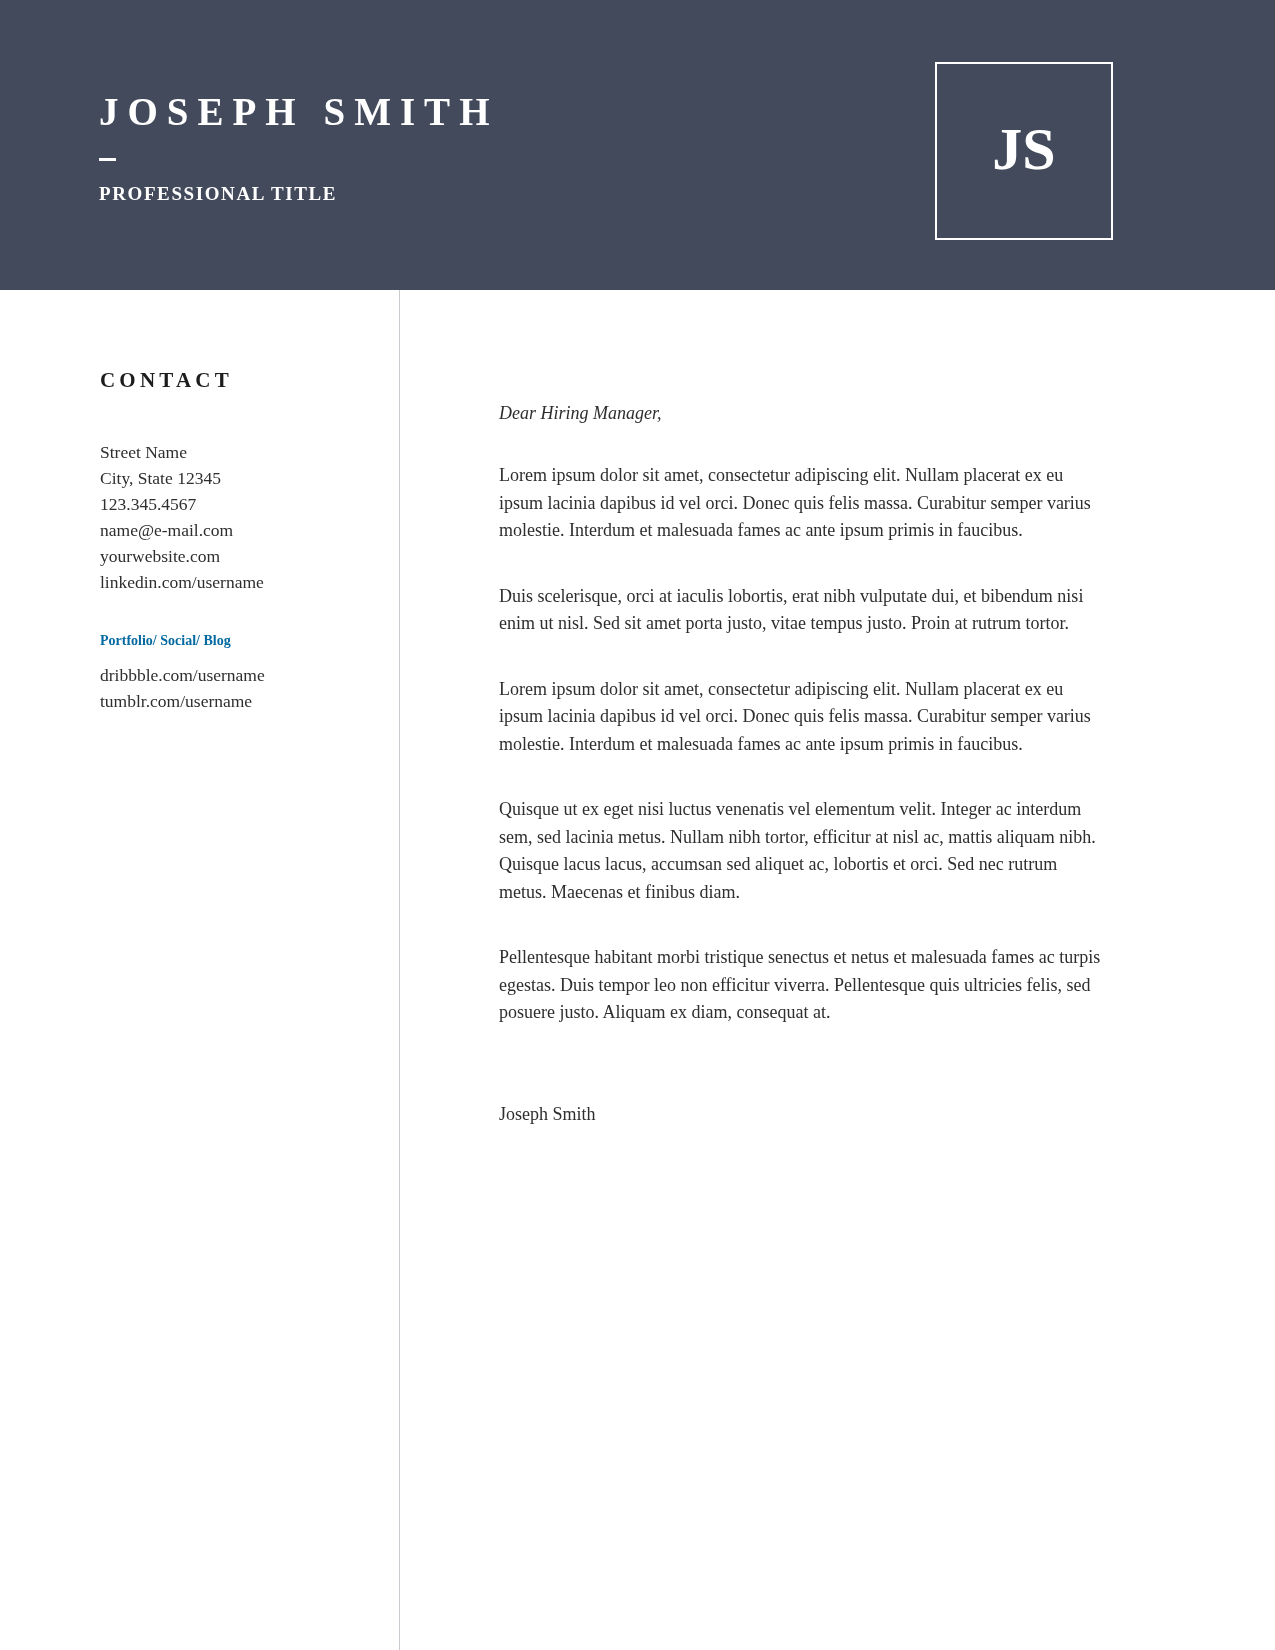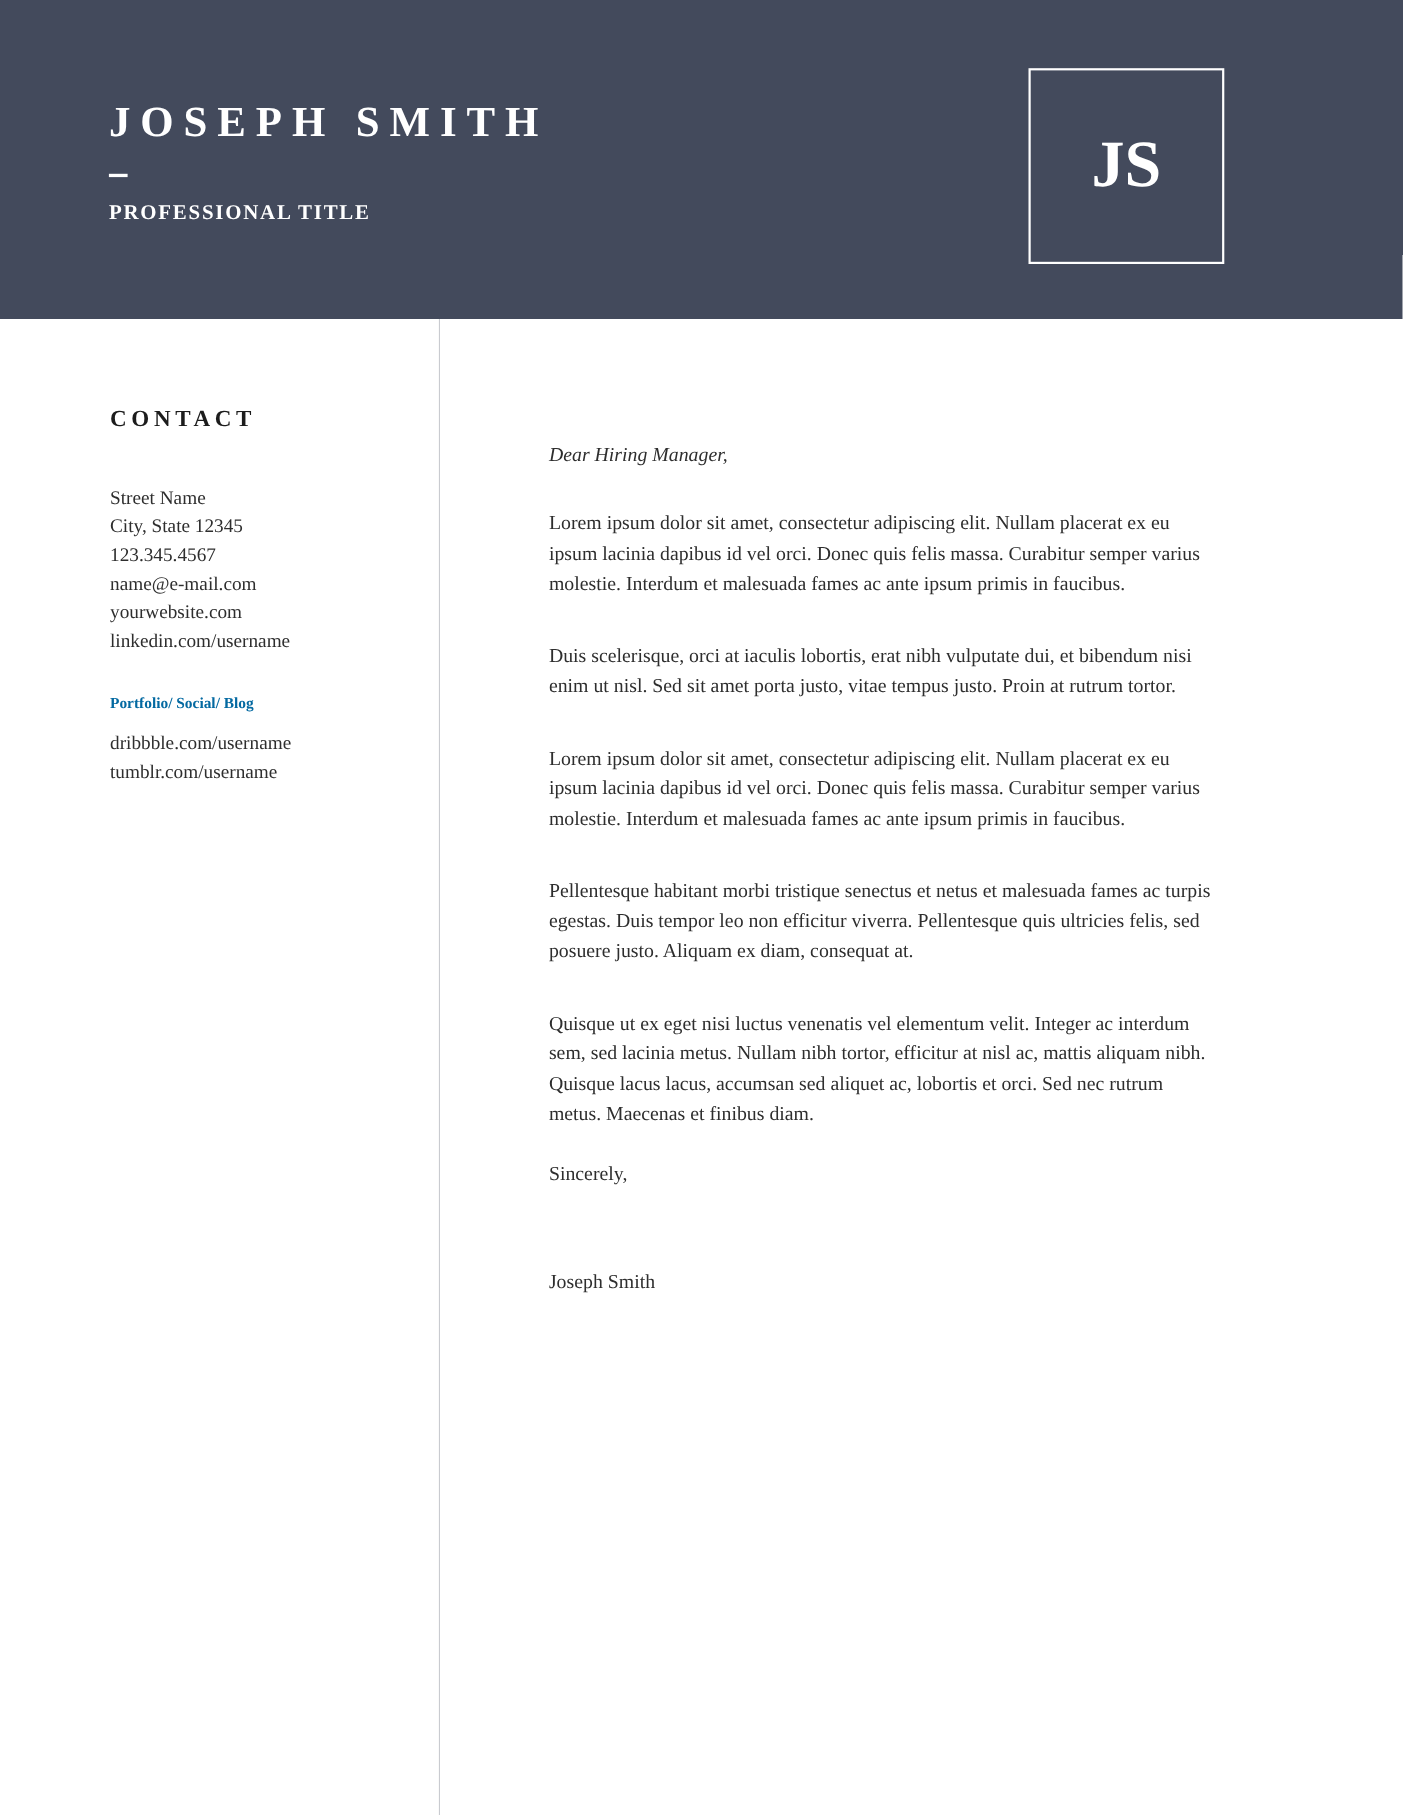--- a/index.html
+++ b/index.html
@@ -205,19 +205,18 @@
       <div class="contact-line">dribbble.com/username</div>
       <div class="contact-line">tumblr.com/username</div>
     </div>
   </aside>
 
   <section class="letter">
     <p class="salutation">Dear Hiring Manager,</p>
     <p class="letter-paragraph">Lorem ipsum dolor sit amet, consectetur adipiscing elit. Nullam placerat ex eu ipsum lacinia dapibus id vel orci. Donec quis felis massa. Curabitur semper varius molestie. Interdum et malesuada fames ac ante ipsum primis in faucibus.</p>
     <p class="letter-paragraph">Duis scelerisque, orci at iaculis lobortis, erat nibh vulputate dui, et bibendum nisi enim ut nisl. Sed sit amet porta justo, vitae tempus justo. Proin at rutrum tortor.</p>
     <p class="letter-paragraph">Lorem ipsum dolor sit amet, consectetur adipiscing elit. Nullam placerat ex eu ipsum lacinia dapibus id vel orci. Donec quis felis massa. Curabitur semper varius molestie. Interdum et malesuada fames ac ante ipsum primis in faucibus.</p>
+    <p class="letter-paragraph">Quisque ut ex eget nisi luctus venenatis vel elementum velit. Integer ac interdum sem, sed lacinia metus. Nullam nibh tortor, efficitur at nisl ac, mattis aliquam nibh. Quisque lacus lacus, accumsan sed aliquet ac, lobortis et orci. Sed nec rutrum metus. Maecenas et finibus diam.</p>
     <p class="letter-paragraph">Pellentesque habitant morbi tristique senectus et netus et malesuada fames ac turpis egestas. Duis tempor leo non efficitur viverra. Pellentesque quis ultricies felis, sed posuere justo. Aliquam ex diam, consequat at.</p>
-    <p class="letter-paragraph">Quisque ut ex eget nisi luctus venenatis vel elementum velit. Integer ac interdum sem, sed lacinia metus. Nullam nibh tortor, efficitur at nisl ac, mattis aliquam nibh. Quisque lacus lacus, accumsan sed aliquet ac, lobortis et orci. Sed nec rutrum metus. Maecenas et finibus diam.</p>
-    <p class="closing">Sincerely,</p>
     <p class="signature-name">Joseph Smith</p>
   </section>
 
 </div>
 
 </body></html>

